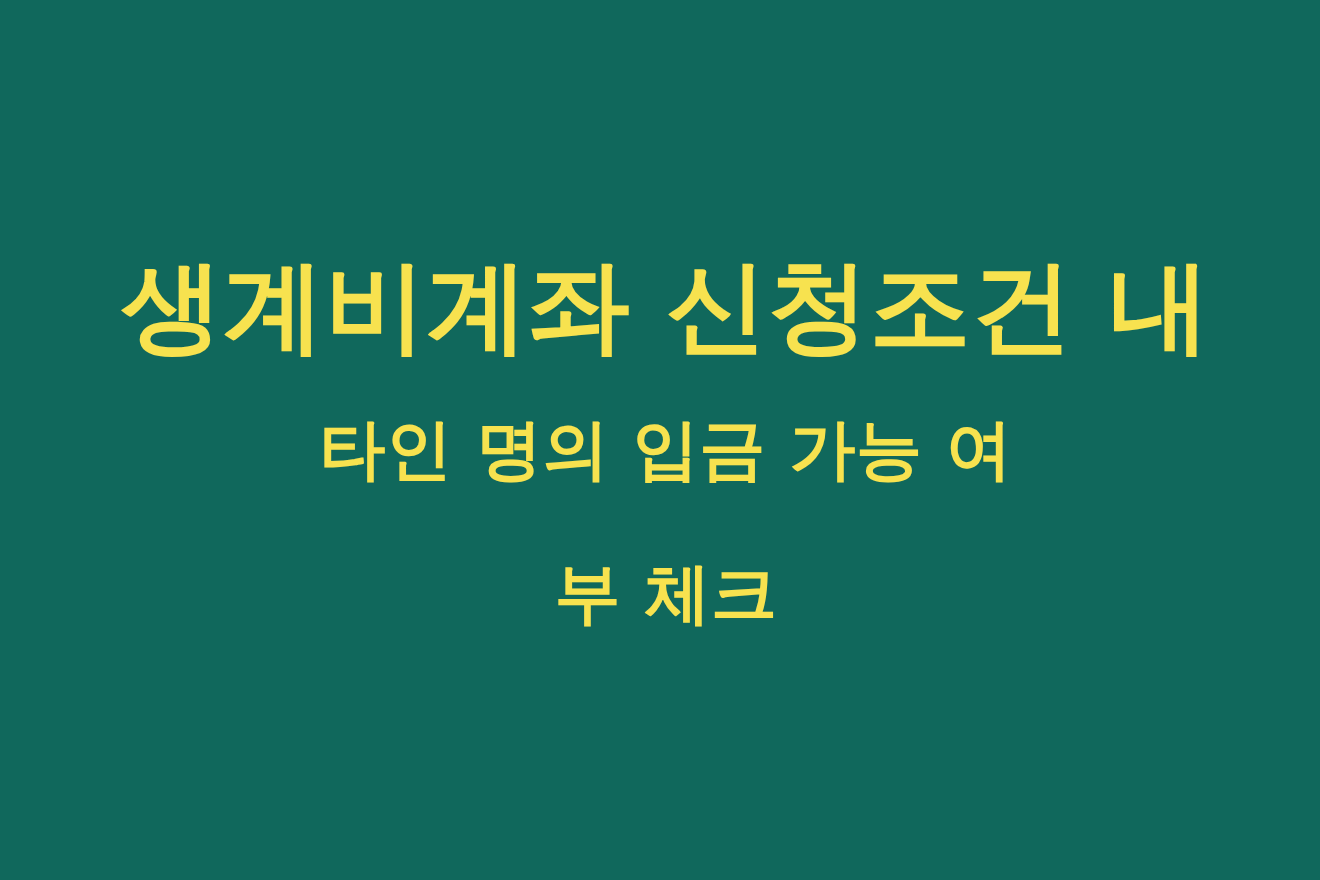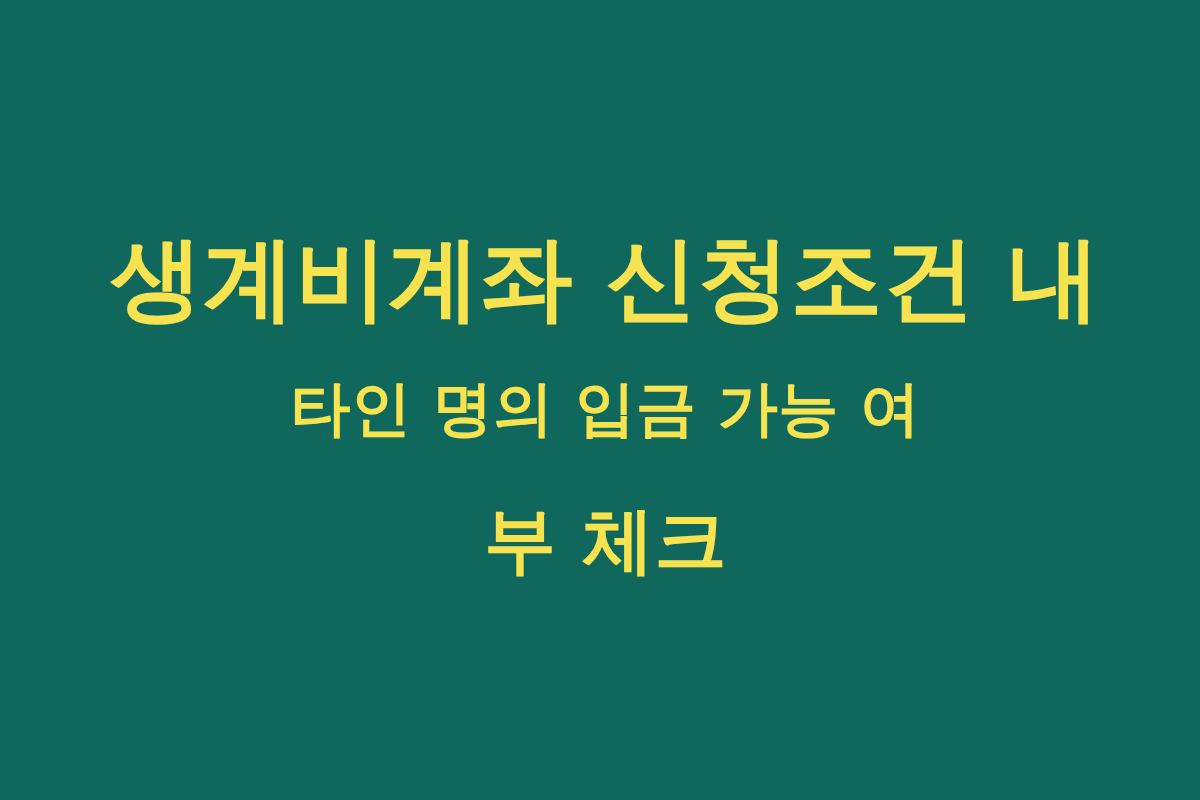--- a/index.html
+++ b/index.html
@@ -44,21 +44,21 @@
     font-weight: 700;
     font-size: 92px;
     line-height: 131px;
     letter-spacing: 0.5px;
     white-space: nowrap;
     text-rendering: geometricPrecision;
   }
 
   .title-line.line-1 { font-size: 92px; }
   .title-line.line-2 { font-size: 60px; }
-  .title-line.line-3 { font-size: 72px; }
+  .title-line.line-3 { font-size: 60px; }
 </style>
 </head>
 <body>
 
 <div class="poster" style="background: rgb(16, 104, 92);">
   <div class="title-block">
     <span class="title-line line-1" style="color: rgb(247, 226, 79);">생계비계좌 신청조건 내</span>
     <span class="title-line line-2" style="color: rgb(247, 226, 79);">타인 명의 입금 가능 여</span>
     <span class="title-line line-3" style="color: rgb(247, 226, 79);">부 체크</span>
   </div>

